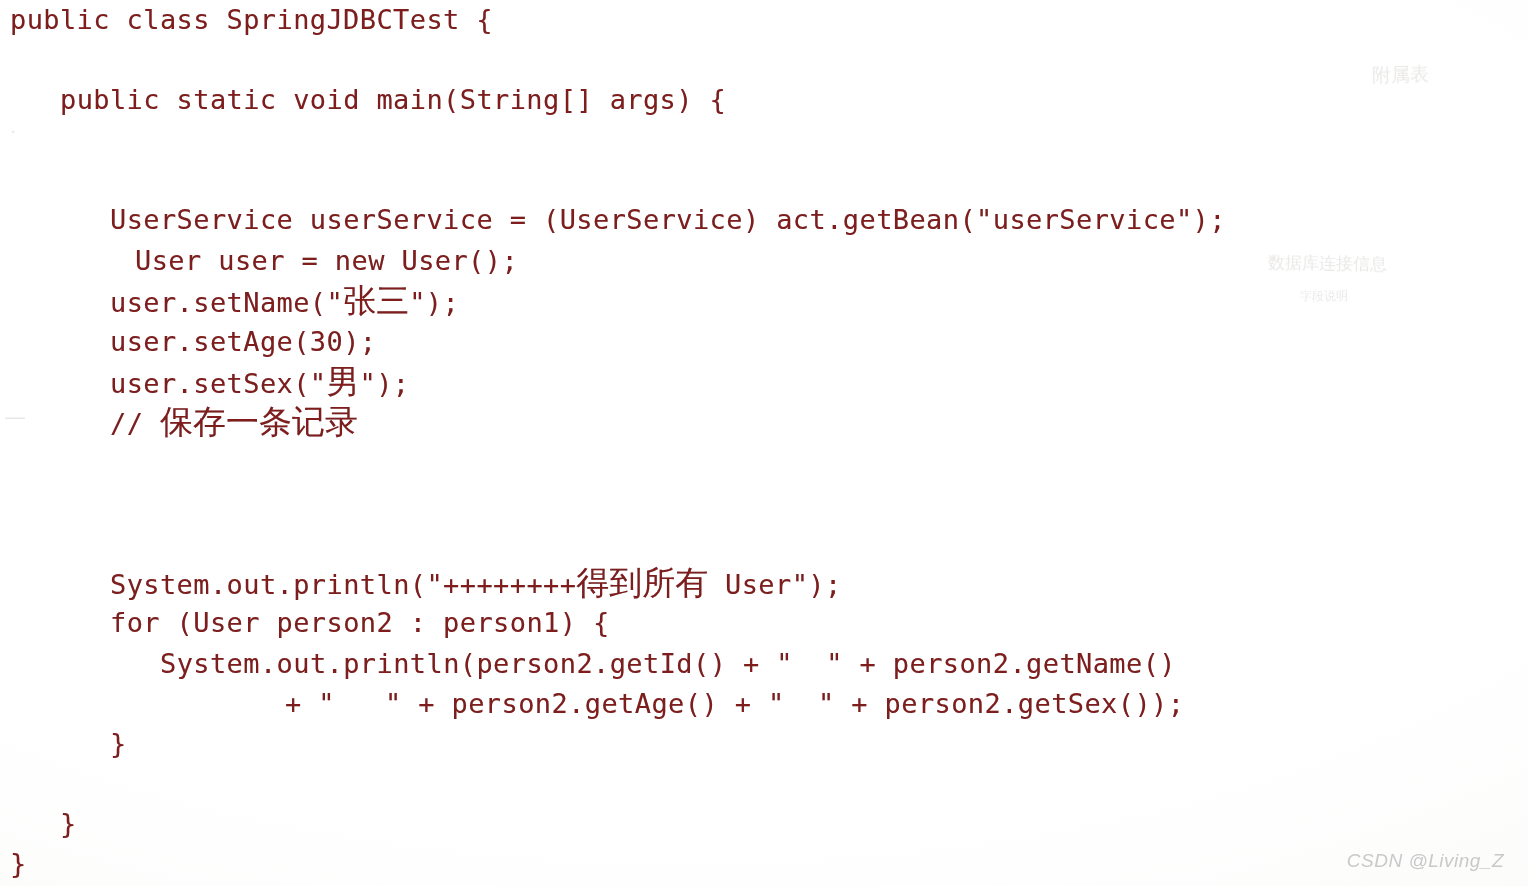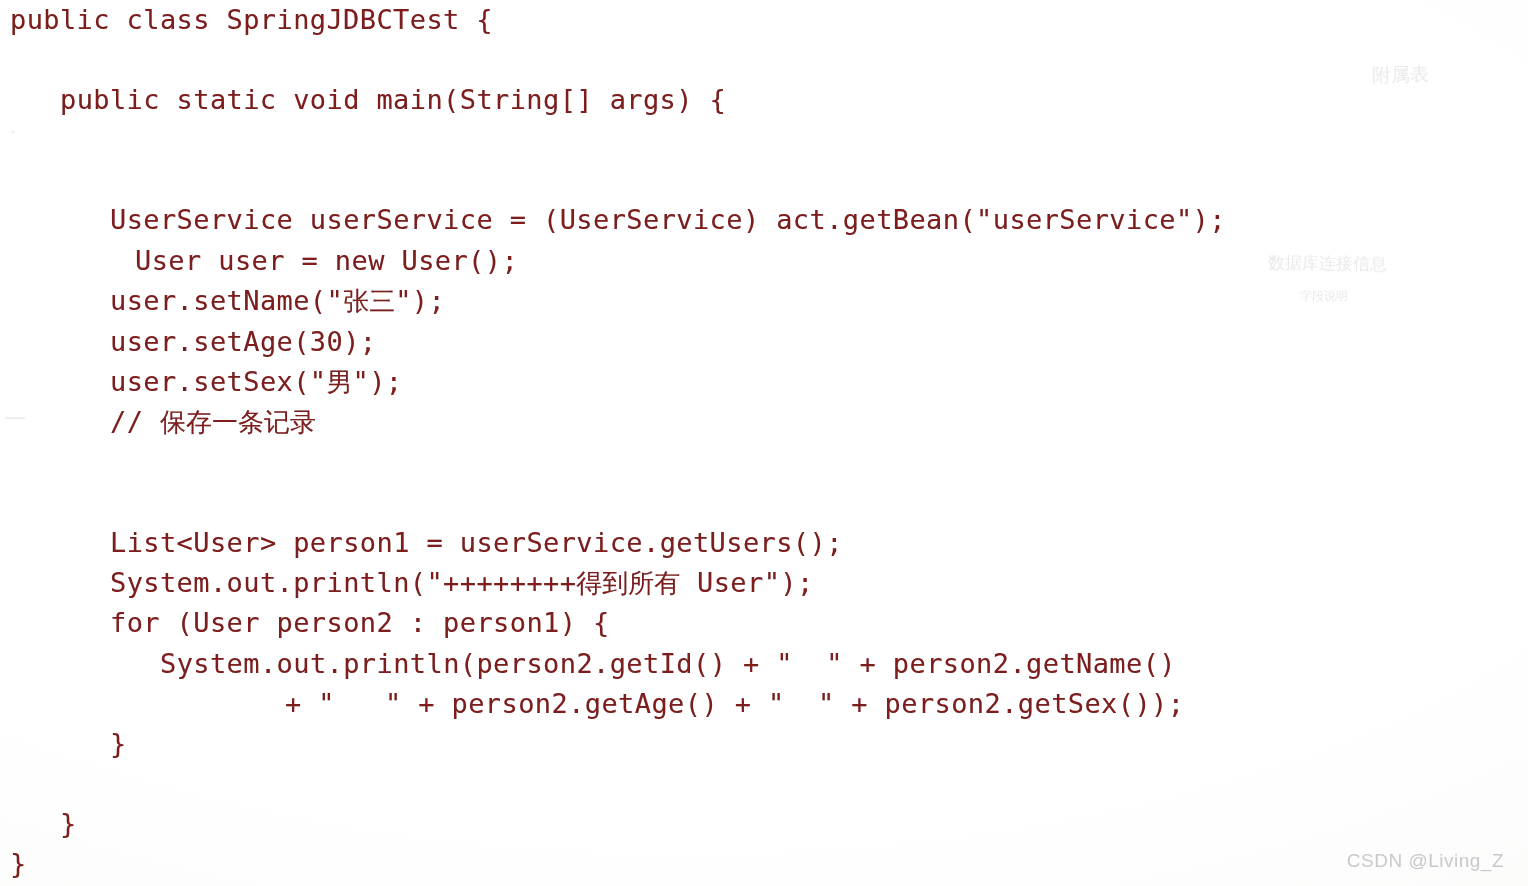--- a/index.html
+++ b/index.html
@@ -51,34 +51,35 @@
     font-size: 27px;
     line-height: 40px;
     letter-spacing: .4px;
     font-family: "DejaVu Sans Mono", "Liberation Mono", monospace;
     text-shadow: 0 0 .6px rgba(90,90,90,.45);
   }
 
   
   .cjk {
     font-family: "DejaVu Sans", "Liberation Sans", sans-serif;
-    font-size: 26px;
+    font-size: 33px;
     letter-spacing: 0;
   }
 
   .watermark {
     position: absolute;
     right: 24px;
     bottom: 14px;
     color: #c9c9c9;
     font-size: 19px;
     letter-spacing: .5px;
     font-family: "Liberation Sans", sans-serif;
     white-space: pre;
     user-select: none;
+    font-style: italic;
   }
 </style>
 </head>
 <body>
 
 <div class="page">
 
   <div class="paper-tint"></div>
 
   <div class="ghost-layer">
@@ -91,21 +92,20 @@
 
   <div class="code-layer">
       <div class="code-line" style="top: 0px; left: 10px;">public class SpringJDBCTest {</div>
       <div class="code-line" style="top: 80px; left: 60px;">public static void main(String[] args) {</div>
       <div class="code-line" style="top: 200px; left: 110px;">UserService userService = (UserService) act.getBean("userService");</div>
       <div class="code-line" style="top: 241px; left: 95px; margin-left: 40px;">User user = new User();</div>
       <div class="code-line" style="top: 281px; left: 110px;">user.setName("<span class="cjk">张三</span>");</div>
       <div class="code-line" style="top: 322px; left: 110px;">user.setAge(30);</div>
       <div class="code-line" style="top: 362px; left: 110px;">user.setSex("<span class="cjk">男</span>");</div>
       <div class="code-line" style="top: 402px; left: 110px;">// <span class="cjk">保存一条记录</span></div>
-      <div class="code-line" style="top: 523px; left: 110px;">List&lt;User&gt; person1 = userService.getUsers();</div>
       <div class="code-line" style="top: 563px; left: 110px;">System.out.println("++++++++<span class="cjk">得到所有</span> User");</div>
       <div class="code-line" style="top: 603px; left: 110px;">for (User person2 : person1) {</div>
       <div class="code-line" style="top: 644px; left: 160px;">System.out.println(person2.getId() + "  " + person2.getName()</div>
       <div class="code-line" style="top: 684px; left: 285px;">+ "   " + person2.getAge() + "  " + person2.getSex());</div>
       <div class="code-line" style="top: 724px; left: 110px;">}</div>
       <div class="code-line" style="top: 804px; left: 60px;">}</div>
       <div class="code-line" style="top: 844px; left: 10px;">}</div>
     </div>
 
   <div class="watermark">CSDN @Living_Z</div>

